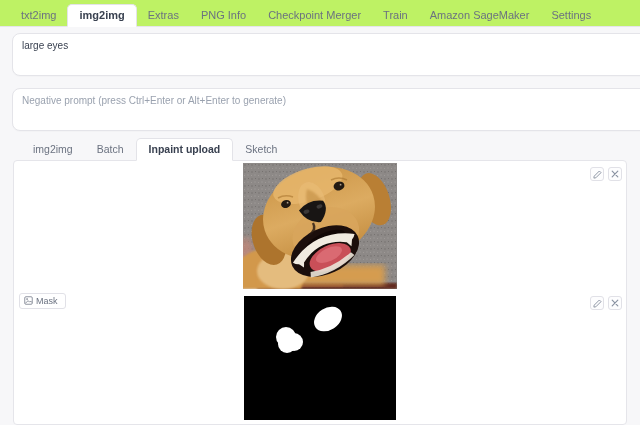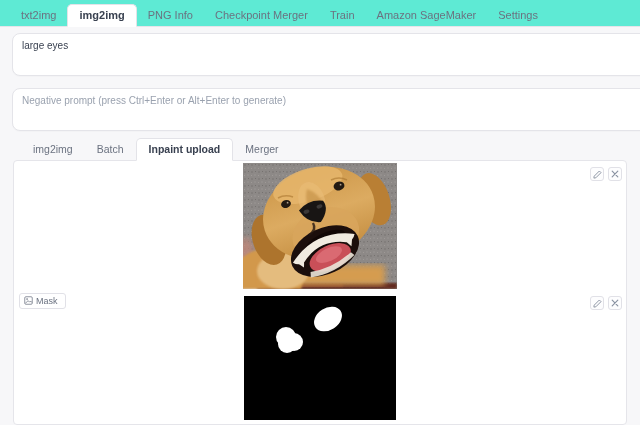--- a/index.html
+++ b/index.html
@@ -7,21 +7,21 @@
   body {
     width:640px; height:425px; overflow:hidden;
     background:#f7f7f9;
     font-family:"Liberation Sans", sans-serif;
     color:#394150;
   }
   
   .tabbar {
     display:flex; align-items:flex-end;
     padding:4px 0 0 10px;
-    background:#5eead4;
+    background:#bef264;
     border-bottom:1px solid #e5e5ea;
   }
   .tab {
     padding:4px 11px 5px;
     font-size:11px; color:#6b7280;
     white-space:nowrap; cursor:pointer;
   }
   .tab.selected {
     background:#fff;
     border:1px solid #e3e3e8;
@@ -81,40 +81,41 @@
     background:rgba(255,255,255,0.94);
     font-size:9px; color:#6b7280;
   }
 </style>
 </head>
 <body>
 
 <div class="tabbar">
   <div class="tab">txt2img</div>
   <div class="tab selected">img2img</div>
+  <div class="tab">Extras</div>
   <div class="tab">PNG Info</div>
   <div class="tab">Checkpoint Merger</div>
   <div class="tab">Train</div>
   <div class="tab">Amazon SageMaker</div>
   <div class="tab">Settings</div>
 
 </div>
 
 <div class="prompt-wrap">
   <textarea spellcheck="false" style="">large eyes</textarea>
 </div>
 <div class="prompt-wrap neg">
   <textarea spellcheck="false" placeholder="Negative prompt (press Ctrl+Enter or Alt+Enter to generate)" style=""></textarea>
 </div>
 
 <div class="subtabs">
   <div class="tab">img2img</div>
   <div class="tab">Batch</div>
   <div class="tab selected">Inpaint upload</div>
-  <div class="tab">Merger</div>
+  <div class="tab">Sketch</div>
 </div>
 
 <div class="panel">
 
   <div class="img-block base">
     <div class="btn-group">
       <button class="icon-btn" title="">
         <svg viewBox="0 0 16 16" width="9" height="9">
           <path d="M11.3 1.8 L14.2 4.7 L5 13.9 L1.6 14.4 L2.1 11 Z" fill="none" stroke="currentColor" stroke-width="1.7" stroke-linejoin="round"></path>
         </svg>

